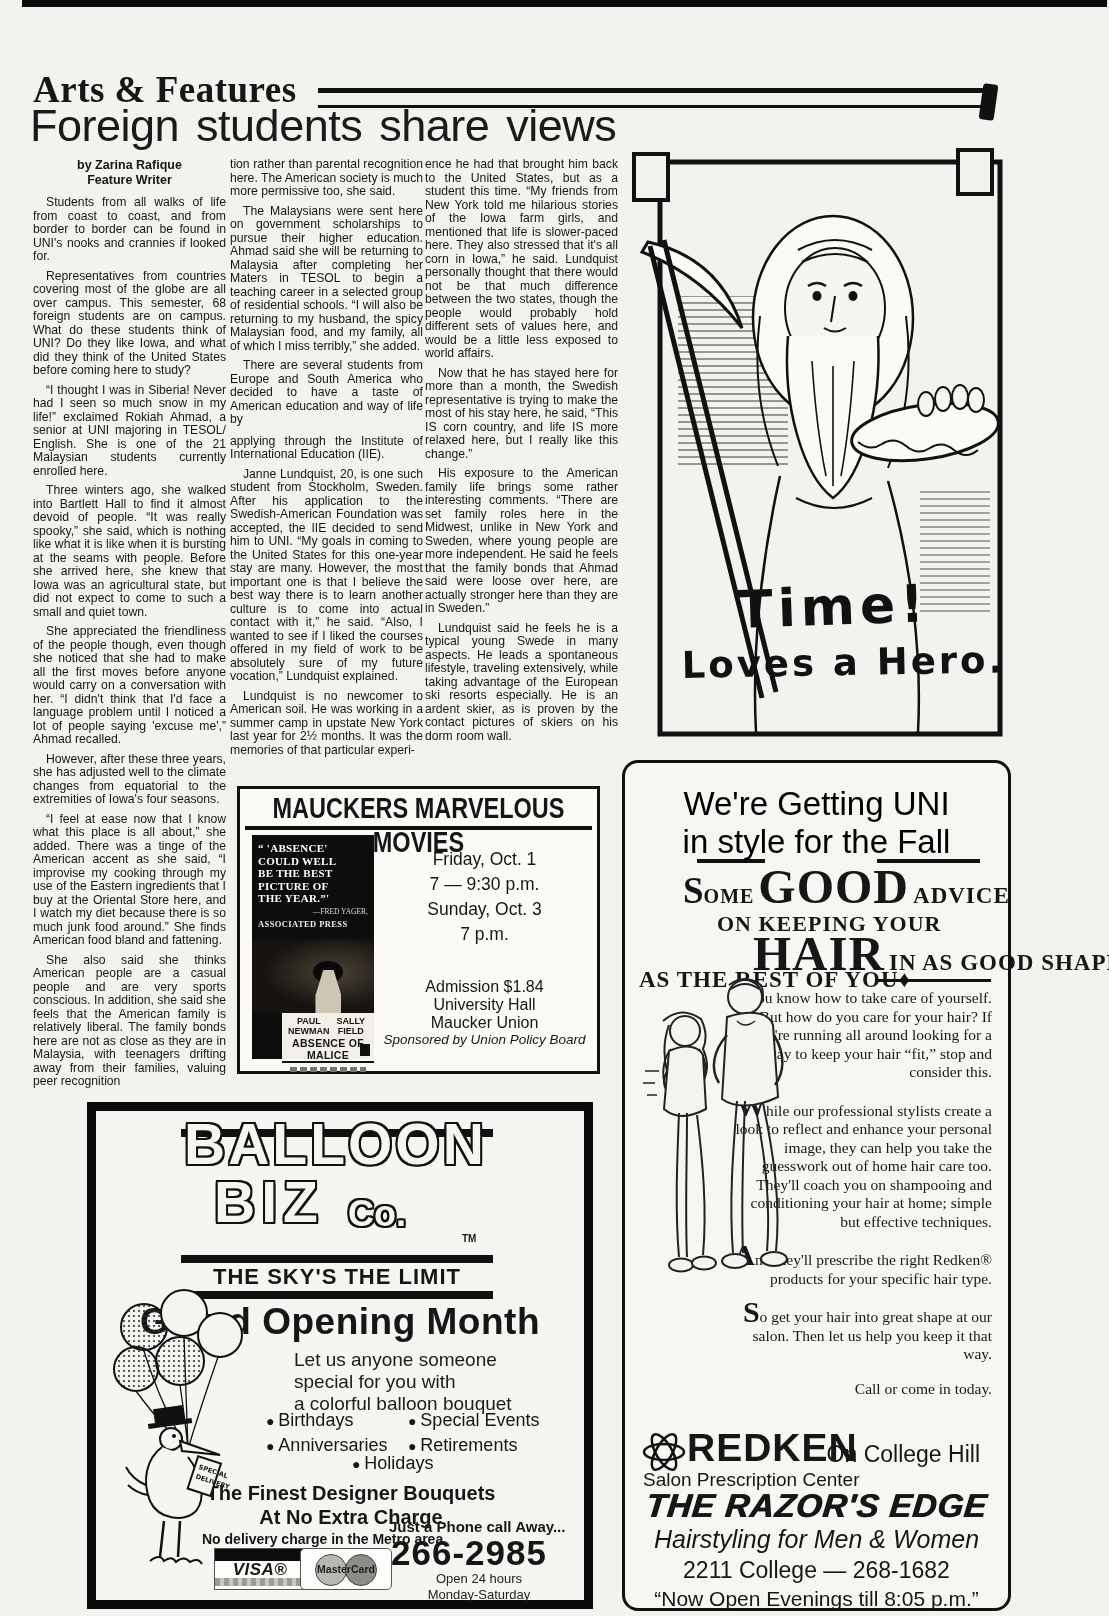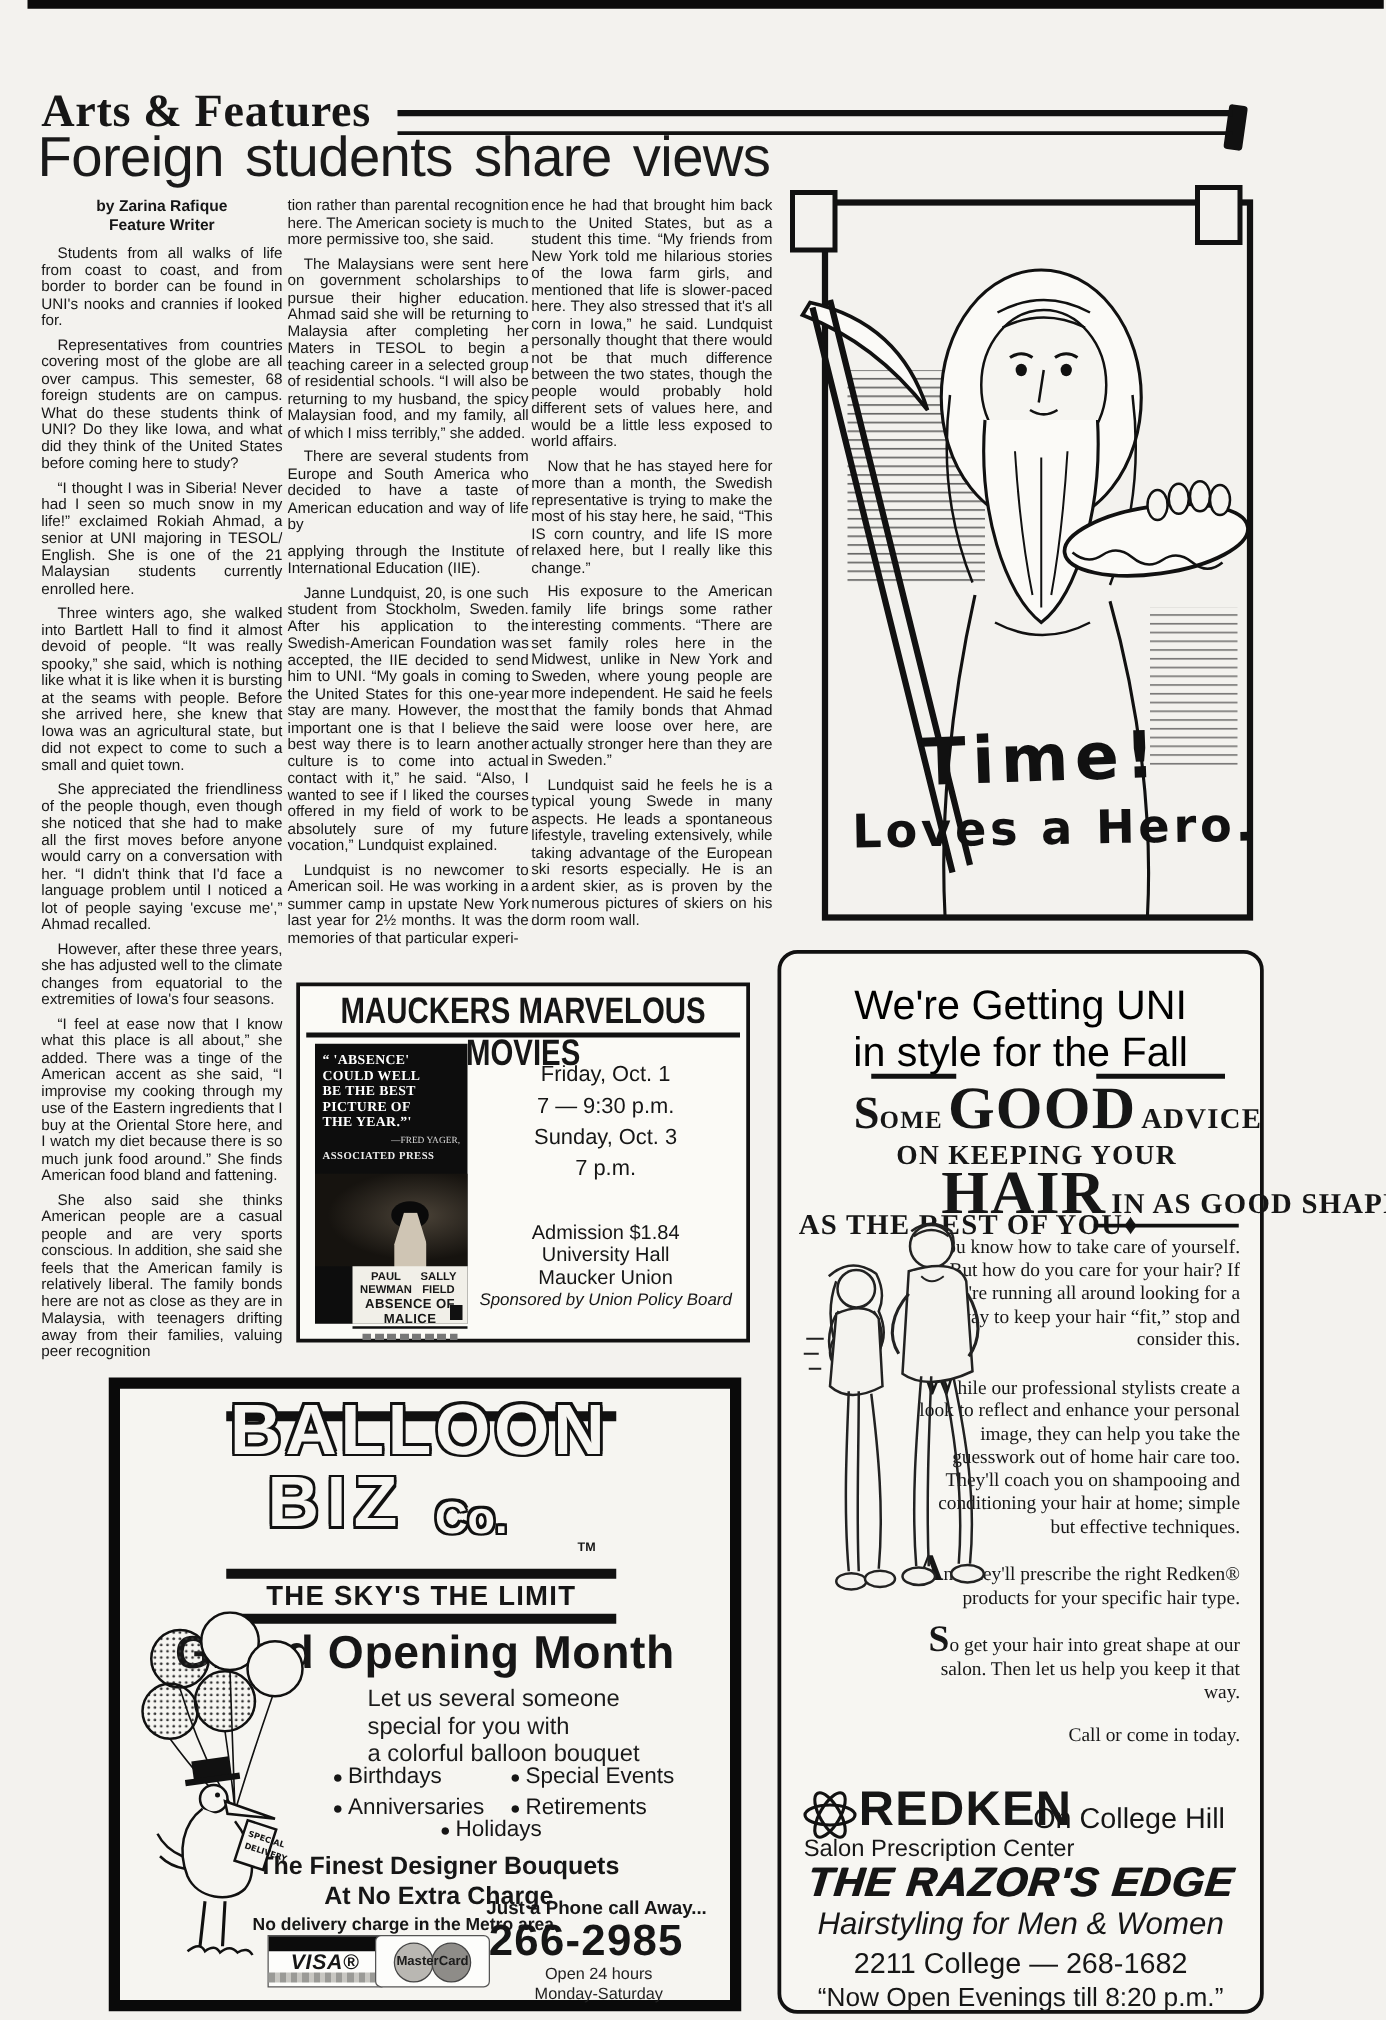--- a/index.html
+++ b/index.html
@@ -152,21 +152,21 @@
     <p>There are several students from Europe and South America who decided to have a taste of American education and way of life by</p>
     <p class="noindent">applying through the Institute of International Education (IIE).</p>
     <p>Janne Lundquist, 20, is one such student from Stockholm, Sweden. After his application to the Swedish-American Foundation was accepted, the IIE decided to send him to UNI. “My goals in coming to the United States for this one-year stay are many. However, the most important one is that I believe the best way there is to learn another culture is to come into actual contact with it,” he said. “Also, I wanted to see if I liked the courses offered in my field of work to be absolutely sure of my future vocation,” Lundquist explained.</p>
     <p>Lundquist is no newcomer to American soil. He was working in a summer camp in upstate New York last year for 2½ months. It was the memories of that particular experi-</p>
   </div>
 
   <div class="abs col col3">
     <p class="noindent" style="margin-top:0;">ence he had that brought him back to the United States, but as a student this time. “My friends from New York told me hilarious stories of the Iowa farm girls, and mentioned that life is slower-paced here. They also stressed that it's all corn in Iowa,” he said. Lundquist personally thought that there would not be that much difference between the two states, though the people would probably hold different sets of values here, and would be a little less exposed to world affairs.</p>
     <p>Now that he has stayed here for more than a month, the Swedish representative is trying to make the most of his stay here, he said, “This IS corn country, and life IS more relaxed here, but I really like this change.”</p>
     <p>His exposure to the American family life brings some rather interesting comments. “There are set family roles here in the Midwest, unlike in New York and Sweden, where young people are more independent. He said he feels that the family bonds that Ahmad said were loose over here, are actually stronger here than they are in Sweden.”</p>
-    <p>Lundquist said he feels he is a typical young Swede in many aspects. He leads a spontaneous lifestyle, traveling extensively, while taking advantage of the European ski resorts especially. He is an ardent skier, as is proven by the numerous pictures of skiers on his dorm room wall.</p>
+    <p>Lundquist said he feels he is a typical young Swede in many aspects. He leads a spontaneous lifestyle, traveling extensively, while taking advantage of the European ski resorts especially. He is an ardent skier, as is proven by the contact pictures of skiers on his dorm room wall.</p>
   </div>
 
   <svg class="abs hero" viewBox="0 0 390 600">
     <defs>
       <pattern id="hx" width="8" height="7" patternUnits="userSpaceOnUse">
         <line x1="0" y1="3" x2="8" y2="3" stroke="#222" stroke-width="1.2"></line>
       </pattern>
     </defs>
     <rect x="40" y="16" width="340" height="572" fill="none" stroke="#111" stroke-width="5"></rect>
     <rect x="14" y="8" width="34" height="46" fill="#f3f2ee" stroke="#111" stroke-width="4"></rect>
@@ -249,21 +249,21 @@
     <div class="abs bb-bar" style="left:85px;top:18px;width:312px;"></div>
     <div class="abs outline-txt bb-logo1">BALLOON</div>
     <div class="abs outline-txt bb-logo2">BIZ</div>
     <div class="abs outline-txt bb-co">Co.</div>
     <div class="abs bb-tm">TM</div>
     <div class="abs bb-bar" style="left:85px;top:144px;width:312px;"></div>
     <div class="abs bb-tagline" style="top:153px;">THE SKY'S THE LIMIT</div>
     <div class="abs bb-bar" style="left:85px;top:180px;width:312px;"></div>
     <div class="abs bb-grand">Grand Opening Month</div>
     <div class="abs bb-pitch">
-      <div>Let us several someone</div>
+      <div>Let us anyone someone</div>
       <div>special for you with</div>
       <div>a colorful balloon bouquet</div>
     </div>
     <div class="abs bb-bullets bb-bl">
       <div>Birthdays</div>
       <div>Anniversaries</div>
     </div>
     <div class="abs bb-bullets bb-br">
       <div>Special Events</div>
       <div>Retirements</div>
@@ -378,16 +378,16 @@
         <ellipse cx="23" cy="23" rx="20" ry="8" fill="none" stroke="#111" stroke-width="2.5" transform="rotate(120 23 23)"></ellipse>
       </svg>
       <span class="rk-brandname">REDKEN</span>
     </div>
     <div class="abs rk-brandsub">Salon Prescription Center</div>
     <div class="abs rk-loc">On College Hill</div>
 
     <div class="abs rk-salon">THE RAZOR'S EDGE</div>
     <div class="abs rk-salonsub">Hairstyling for Men &amp; Women</div>
     <div class="abs rk-addr">2211 College — 268-1682</div>
-    <div class="abs rk-open">“Now Open Evenings till 8:20 p.m.”</div>
+    <div class="abs rk-open">“Now Open Evenings till 8:05 p.m.”</div>
   </div>
 
 </div>
 
 </body></html>

